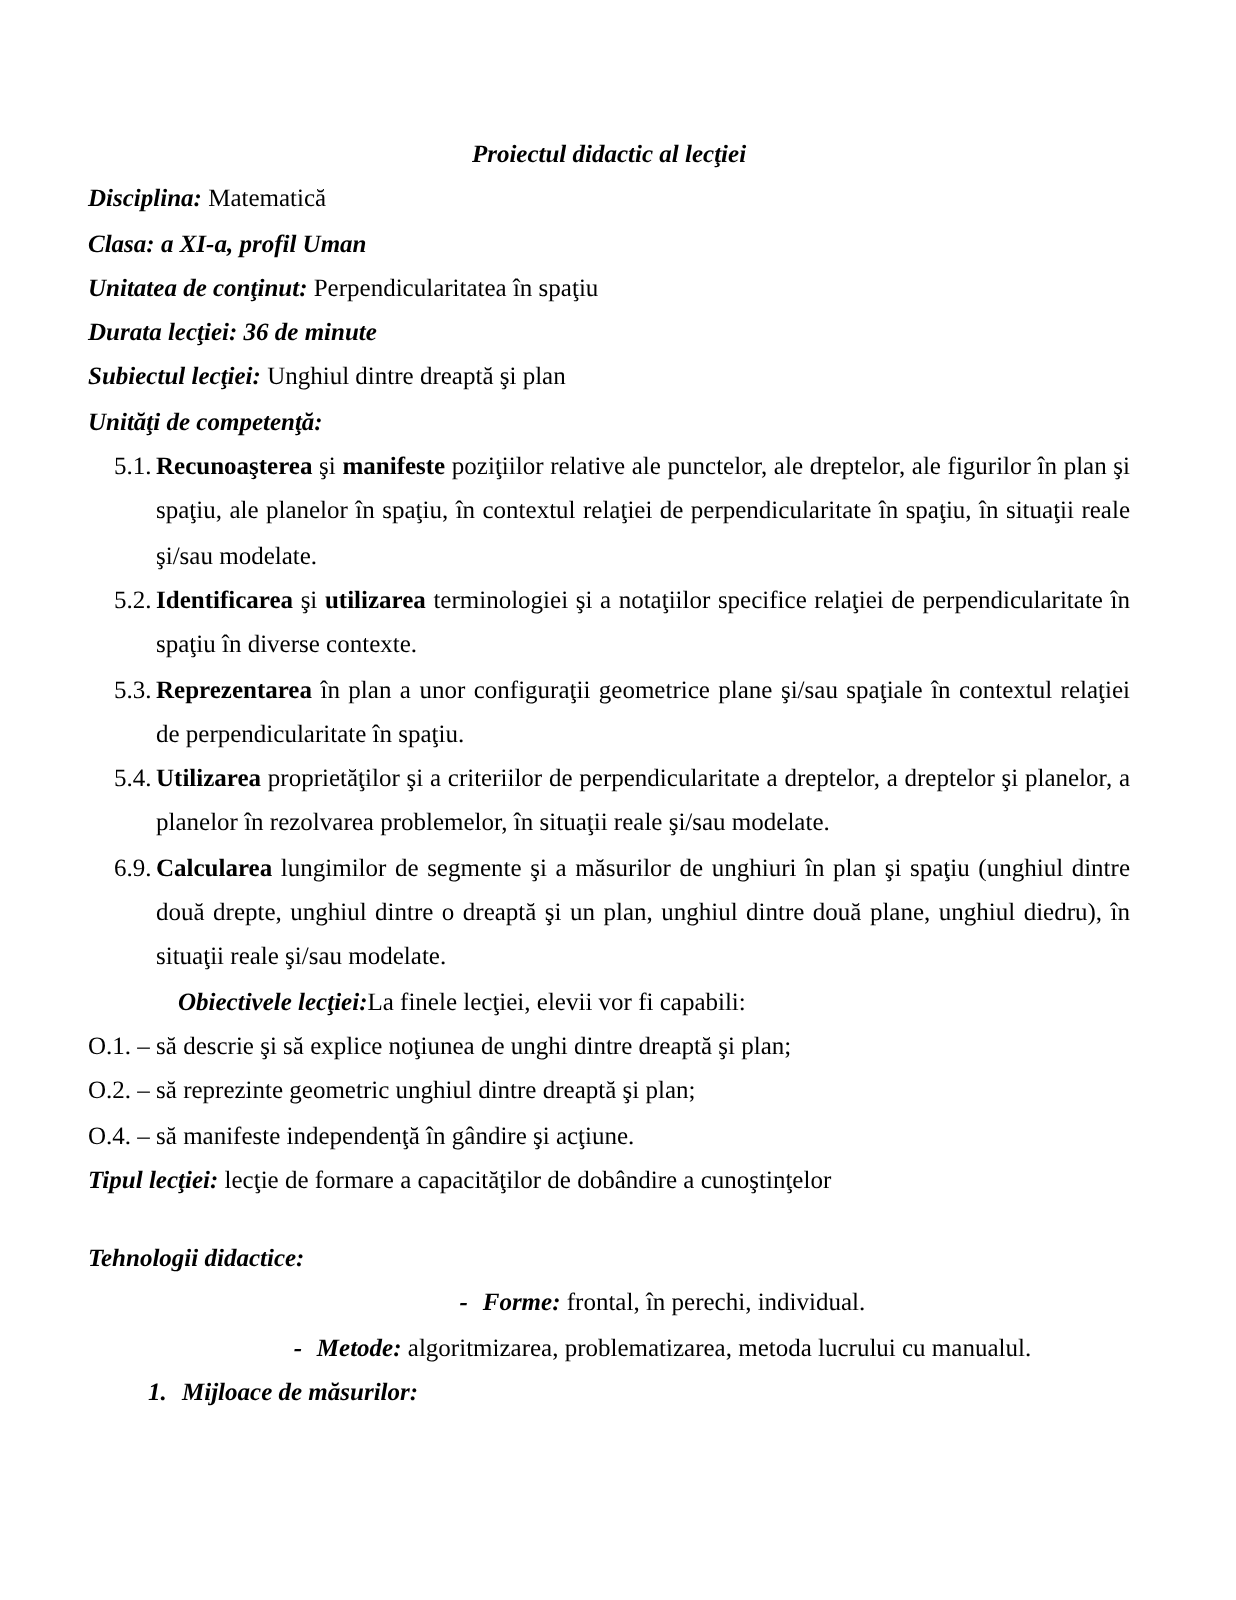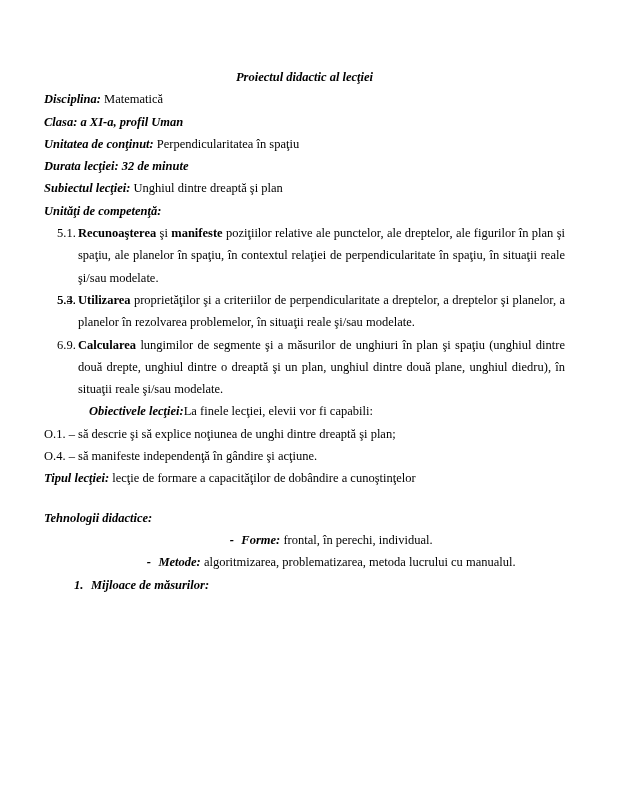--- a/index.html
+++ b/index.html
@@ -33,32 +33,34 @@
 </head>
 <body>
 
 <div class="page">
 
   <p class="title">Proiectul didactic al lecţiei</p>
 
   <p class="line"><span class="bi">Disciplina:</span><span> Matematică</span></p>
   <p class="line"><span class="bi">Clasa: a XI-a, profil Uman</span><span></span></p>
   <p class="line"><span class="bi">Unitatea de conţinut:</span><span> Perpendicularitatea în spaţiu</span></p>
-  <p class="line"><span class="bi">Durata lecţiei: 32 de minute</span><span></span></p>
+  <p class="line"><span class="bi">Durata lecţiei: 36 de minute</span><span></span></p>
   <p class="line"><span class="bi">Subiectul lecţiei:</span><span> Unghiul dintre dreaptă şi plan</span></p>
   <p class="line"><span class="bi">Unităţi de competenţă:</span><span></span></p>
 
   <p class="comp"><span class="num">5.1.</span><span><span class="b">Recunoaşterea</span><span> şi </span><span class="b">manifeste</span><span> poziţiilor relative ale punctelor, ale dreptelor, ale figurilor în plan şi spaţiu, ale planelor în spaţiu, în contextul relaţiei de perpendicularitate în spaţiu, în situaţii reale şi/sau modelate.</span></span></p>
-  <p class="comp"><span class="num">5.3.</span></p>
+  <p class="comp"><span class="num">5.2.</span><span><span class="b">Identificarea</span><span> şi </span><span class="b">utilizarea</span><span> terminologiei şi a notaţiilor specifice relaţiei de perpendicularitate în spaţiu în diverse contexte.</span></span></p>
+  <p class="comp"><span class="num">5.3.</span><span><span class="b">Reprezentarea</span><span> în plan a unor configuraţii geometrice plane şi/sau spaţiale în contextul relaţiei de perpendicularitate în spaţiu.</span></span></p>
   <p class="comp"><span class="num">5.4.</span><span><span class="b">Utilizarea</span><span> proprietăţilor şi a criteriilor de perpendicularitate a dreptelor, a dreptelor şi planelor, a planelor în rezolvarea problemelor, în situaţii reale şi/sau modelate.</span></span></p>
   <p class="comp"><span class="num">6.9.</span><span><span class="b">Calcularea</span><span> lungimilor de segmente şi a măsurilor de unghiuri în plan şi spaţiu (unghiul dintre două drepte, unghiul dintre o dreaptă şi un plan, unghiul dintre două plane, unghiul diedru), în situaţii reale şi/sau modelate.</span></span></p>
 
   <p class="obj-head"><span class="bi">Obiectivele lecţiei:</span><span>La finele lecţiei, elevii vor fi capabili:</span></p>
 
   <p class="line">O.1. – să descrie şi să explice noţiunea de unghi dintre dreaptă şi plan;</p>
+  <p class="line">O.2. – să reprezinte geometric unghiul dintre dreaptă şi plan;</p>
   <p class="line">O.4. – să manifeste independenţă în gândire şi acţiune.</p>
 
   <p class="line"><span class="bi">Tipul lecţiei:</span><span> lecţie de formare a capacităţilor de dobândire a cunoştinţelor</span></p>
 
   <p class="tech-head bi">Tehnologii didactice:</p>
 
   <p class="dash-item"><span class="dash bi">-</span><span class="bi">Forme:</span><span> frontal, în perechi, individual.</span></p>
   <p class="dash-item"><span class="dash bi">-</span><span class="bi">Metode:</span><span> algoritmizarea, problematizarea, metoda lucrului cu manualul.</span></p>
 
   <p class="mij"><span class="num bi">1.</span><span class="bi">Mijloace de măsurilor:</span></p>

